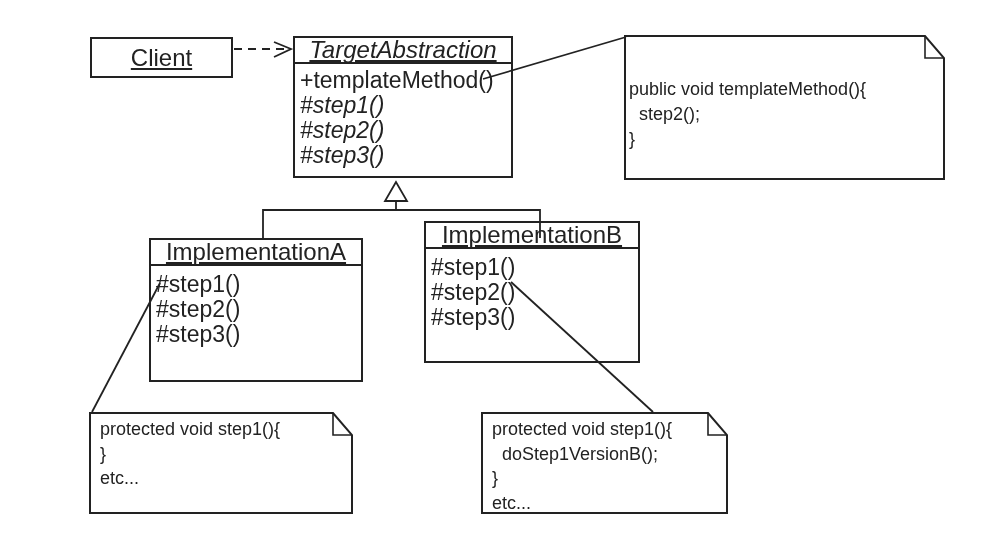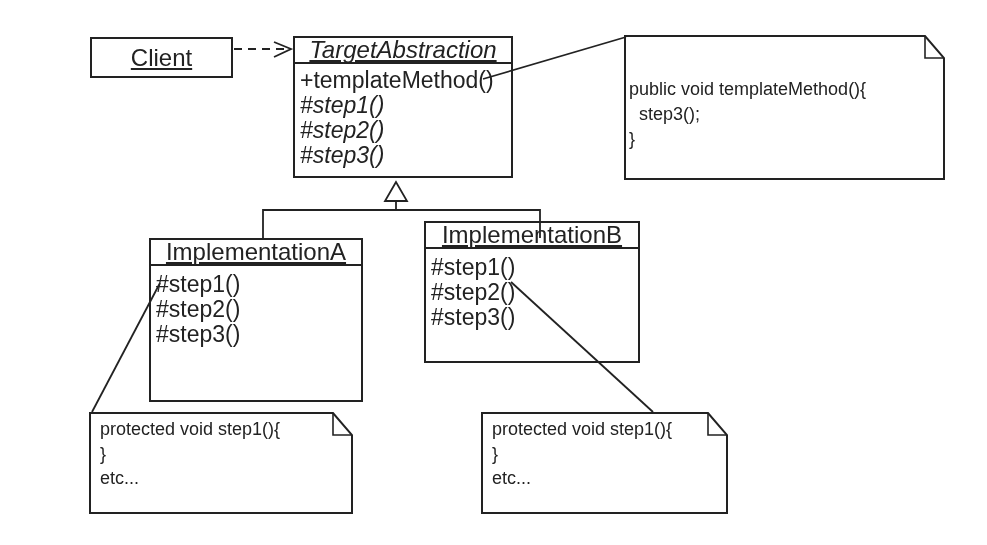--- a/index.html
+++ b/index.html
@@ -59,49 +59,50 @@
   <div class="uml-class" style="left:293px; top:36px; width:220px; height:142px;">
     <div class="title italic">TargetAbstraction</div>
     <div class="methods">
       <div class="method">+templateMethod()</div>
       <div class="method italic">#step1()</div>
       <div class="method italic">#step2()</div>
       <div class="method italic">#step3()</div>
     </div>
   </div>
 
-  <div class="uml-class" style="left:149px; top:238px; width:214px; height:164px;">
+  <div class="uml-class" style="left:149px; top:238px; width:214px; height:144px;">
     <div class="title">ImplementationA</div>
     <div class="methods" style="padding-top:6px;">
       <div class="method">#step1()</div>
       <div class="method">#step2()</div>
       <div class="method">#step3()</div>
     </div>
   </div>
 
   <div class="uml-class" style="left:424px; top:221px; width:216px; height:142px;">
     <div class="title">ImplementationB</div>
     <div class="methods" style="padding-top:6px;">
       <div class="method">#step1()</div>
       <div class="method">#step2()</div>
       <div class="method">#step3()</div>
     </div>
   </div>
 
   <div class="note-text" style="left:625px; top:48px; width:300px; padding:3px 6px 0 4px;margin-top:26px;">
     <div class="nline">public void templateMethod(){</div>
-    <div class="nline">  step3();</div>
+    <div class="nline">  step2();</div>
     <div class="nline">}</div>
   </div>
 
   <div class="note-text small" style="left:90px; top:415px; width:245px; padding:2px 6px 0 10px;">
     <div class="nline">protected void step1(){</div>
     <div class="nline">}</div>
     <div class="nline">etc...</div>
   </div>
 
   <div class="note-text small" style="left:482px; top:415px; width:228px; padding:2px 6px 0 10px;">
     <div class="nline">protected void step1(){</div>
+    <div class="nline">  doStep1VersionB();</div>
     <div class="nline">}</div>
     <div class="nline">etc...</div>
   </div>
 
 </div>
 
 </body></html>

